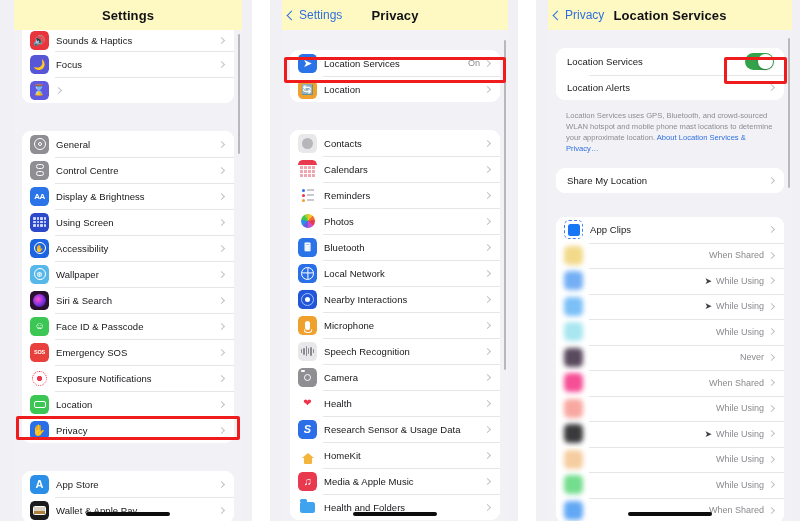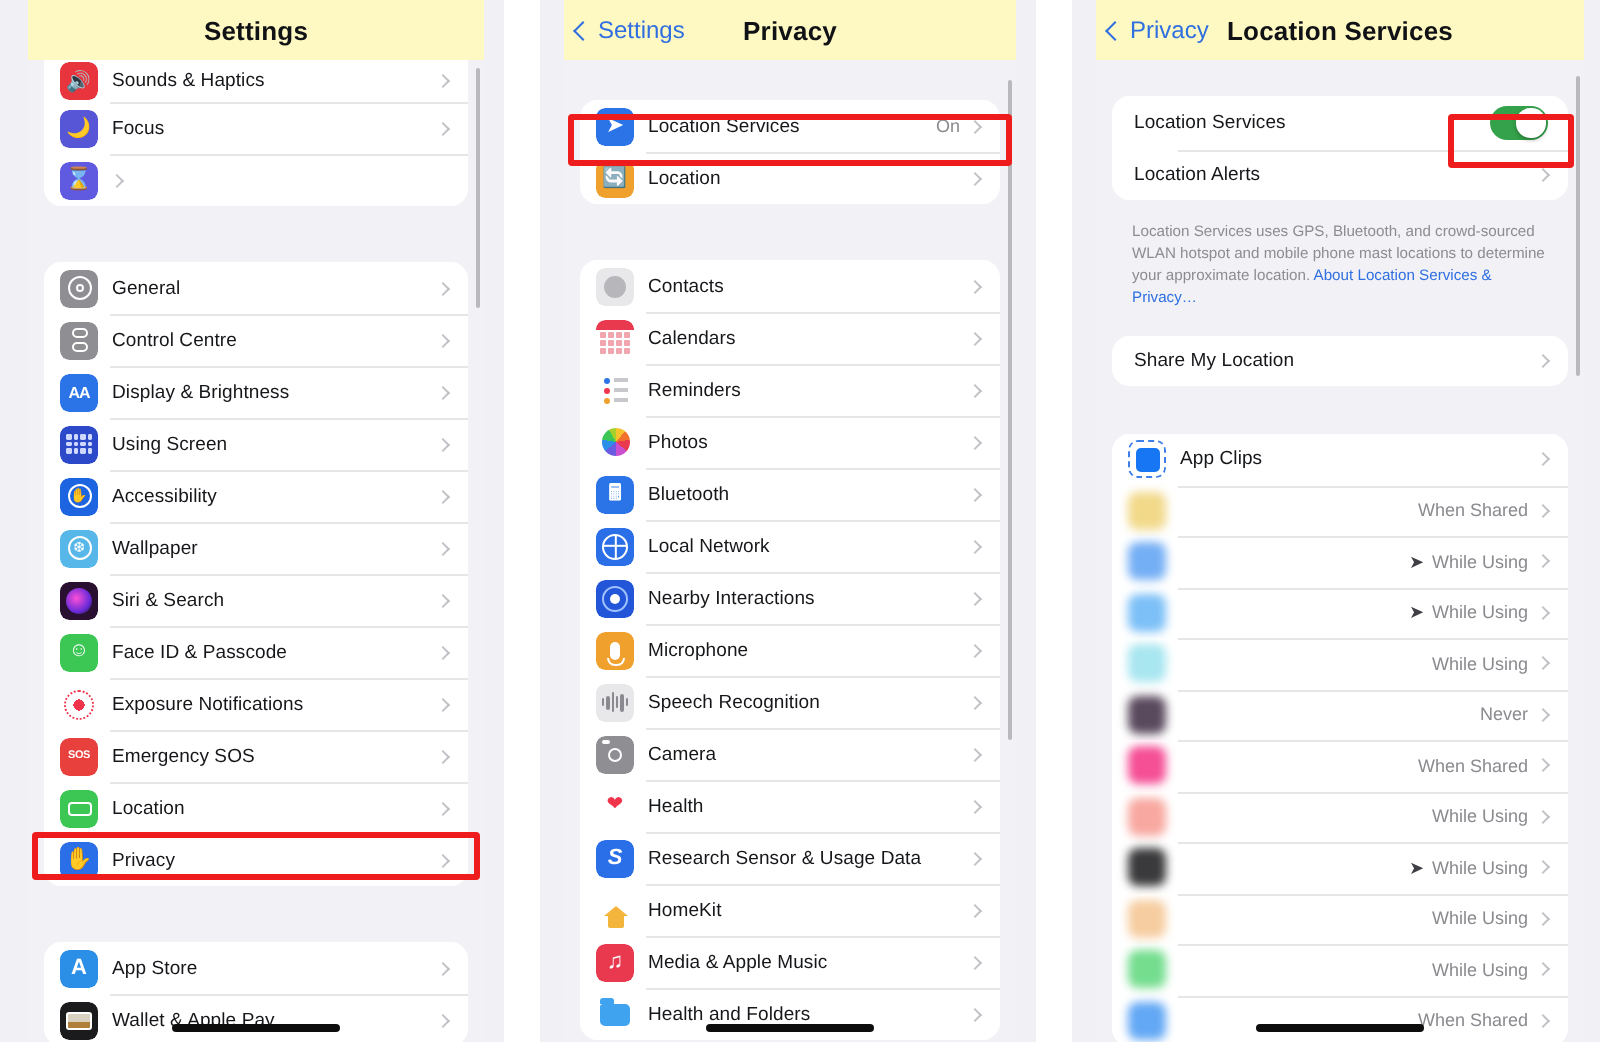--- a/index.html
+++ b/index.html
@@ -450,32 +450,32 @@
             <div class="icon-wrap">
               <div class="ic ic-faceid">
                   <span class="faceg">☺</span>
                 </div>
             </div>
             <div class="label">Face ID &amp; Passcode</div>
             <div class="chevron"></div>
           </div>
           <div class="row">
             <div class="icon-wrap">
+              <div class="ic ic-sos">SOS</div>
+            </div>
+            <div class="label">Emergency SOS</div>
+            <div class="chevron"></div>
+          </div>
+          <div class="row">
+            <div class="icon-wrap">
               <div class="ic ic-exposure">
                   <span class="expo"></span>
                 </div>
             </div>
             <div class="label">Exposure Notifications</div>
-            <div class="chevron"></div>
-          </div>
-          <div class="row">
-            <div class="icon-wrap">
-              <div class="ic ic-sos">SOS</div>
-            </div>
-            <div class="label">Emergency SOS</div>
             <div class="chevron"></div>
           </div>
           <div class="row">
             <div class="icon-wrap">
               <div class="ic ic-battery">
                   <span class="batt"></span>
                 </div>
             </div>
             <div class="label">Location</div>
             <div class="chevron"></div>

